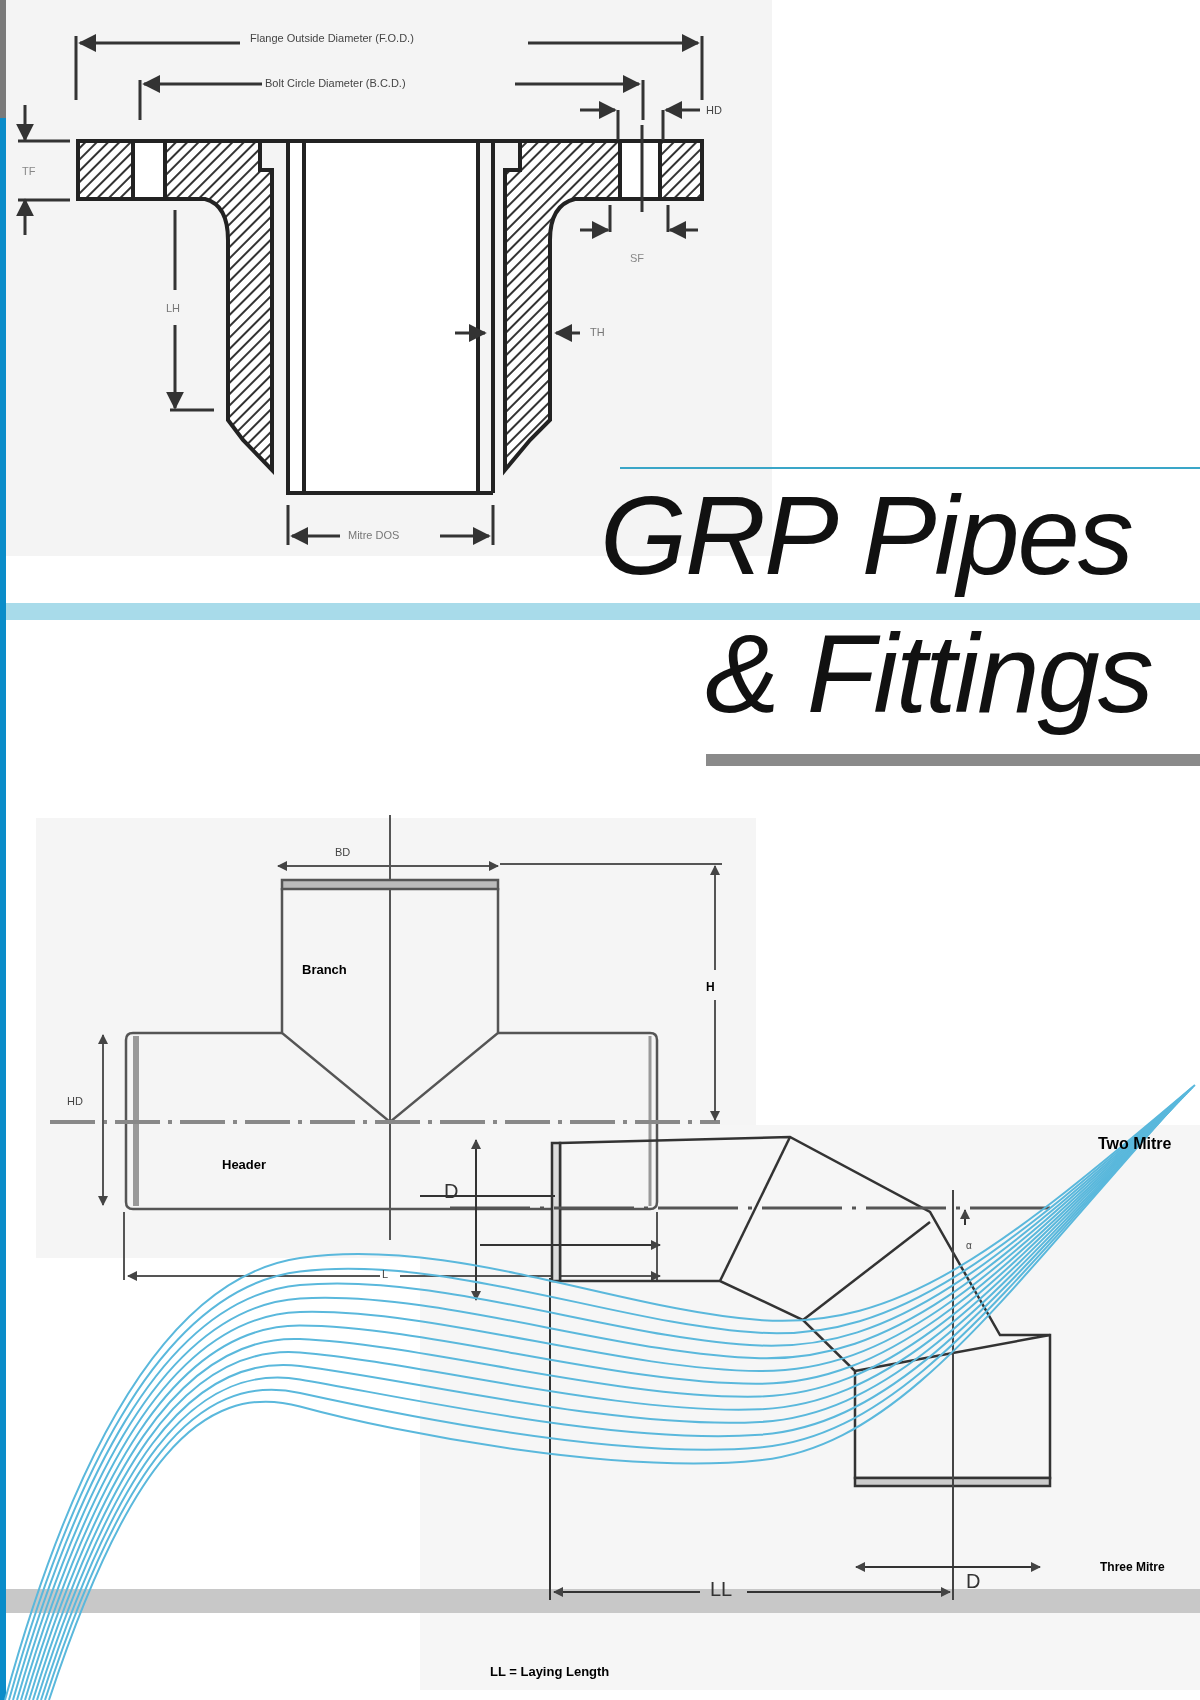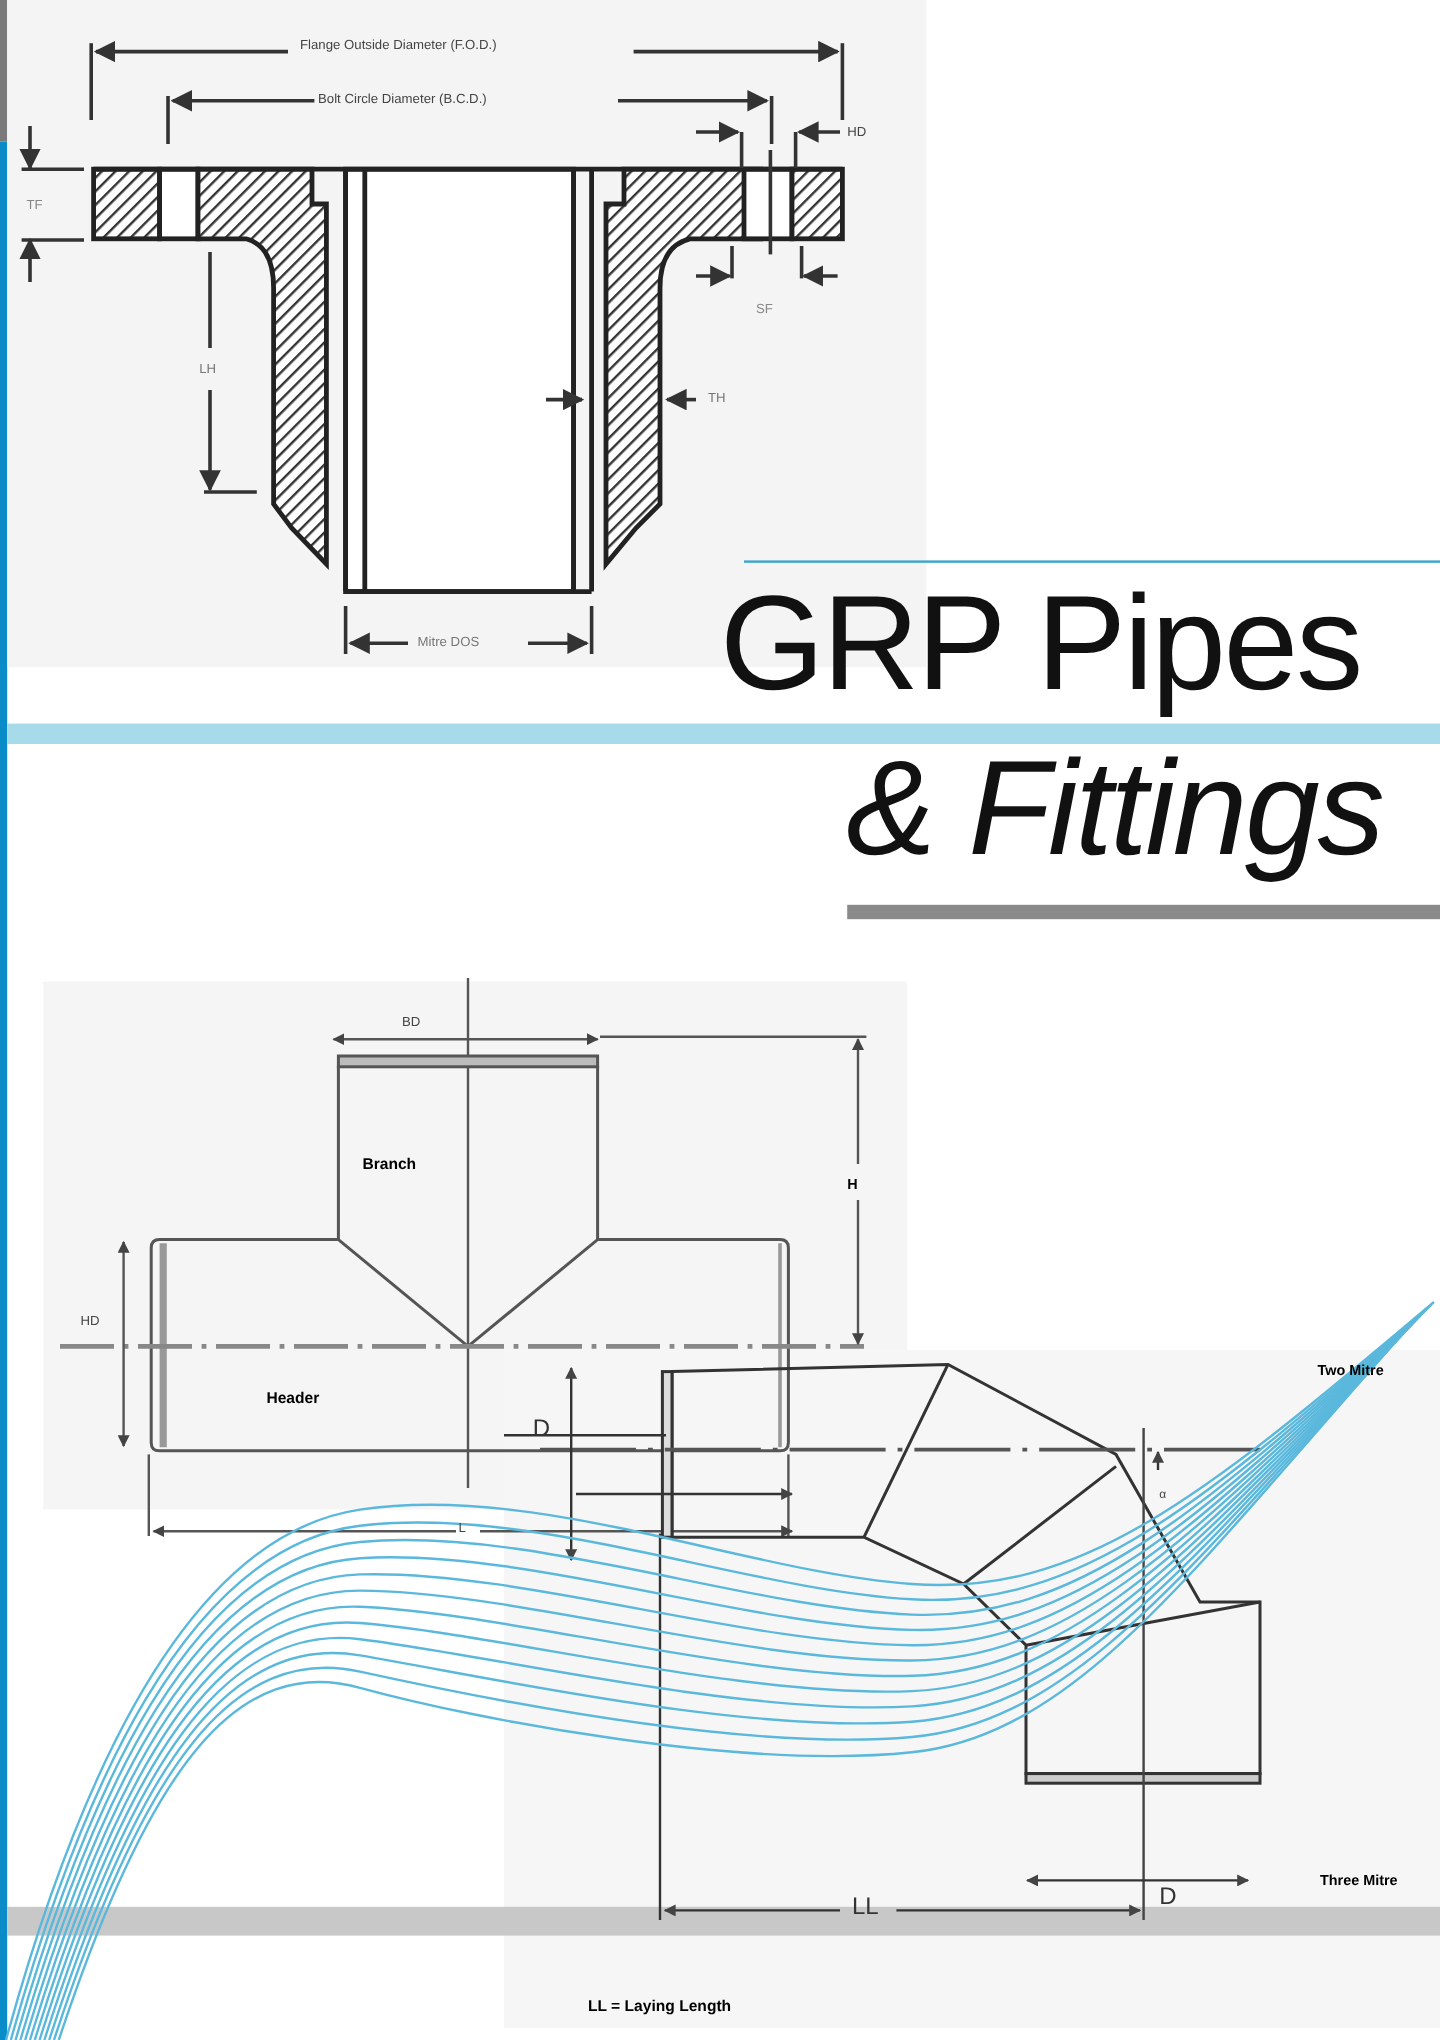--- a/index.html
+++ b/index.html
@@ -8,21 +8,21 @@
   #left-bar-blue { left: 0; top: 118px; width: 6px; height: 1582px; background: #0a8cc9; }
   #left-bar-gray { left: 0; top: 0; width: 6px; height: 118px; background: #7a7a7a; }
   #flange-panel { left: 6px; top: 0; width: 766px; height: 556px; background: #f4f4f4; }
   #tee-panel { left: 36px; top: 818px; width: 720px; height: 440px; background: #f5f5f5; }
   #mitre-panel { left: 420px; top: 1125px; width: 780px; height: 565px; background: #f6f6f6; }
   #title-rule-top { left: 620px; top: 467px; width: 580px; height: 2px; background: #3aa6c8; }
   #band-light-blue { left: 6px; top: 603px; width: 1194px; height: 17px; background: #a8dbea; }
   #title-rule-gray { left: 706px; top: 754px; width: 494px; height: 12px; background: #8a8a8a; }
   #band-gray-bottom { left: 6px; top: 1589px; width: 1194px; height: 24px; background: #c8c8c8; }
   .title-line { position: absolute; font-family: "Liberation Sans", sans-serif; font-weight: 100; color: #111; font-size: 112px; letter-spacing: -2px; line-height: 1; -webkit-text-stroke: 0px; }
-  #title-line-1 { left: 600px; top: 480px; }
+  #title-line-1 { left: 600px; top: 480px; font-style: italic; }
   #title-line-2 { left: 705px; top: 618px; font-style: italic; }
   .lbl { position: absolute; font-family: "Liberation Sans", sans-serif; color: #444; font-size: 11px; white-space: nowrap; }
   .lbl-bold { font-weight: bold; color: #000000; font-size: 13px; }
   .lbl-mid { font-size: 20px; color: #333; }
   svg { position: absolute; left: 0; top: 0; }
 </style>
 </head>
 <body>
 
 <div id="left-bar-gray" class="abs"></div>
@@ -193,18 +193,18 @@
 </svg>
 
 <span class="lbl" style="left:335px;top:846px;">BD</span>
 <span class="lbl lbl-bold" style="left:302px;top:962px;">Branch</span>
 <span class="lbl lbl-bold" style="left:706px;top:980px;font-size:12px;">H</span>
 <span class="lbl" style="left:67px;top:1095px;">HD</span>
 <span class="lbl lbl-bold" style="left:222px;top:1157px;">Header</span>
 <span class="lbl" style="left:382px;top:1268px;">L</span>
 
 <span class="lbl lbl-mid" style="left:444px;top:1180px;">D</span>
-<span class="lbl lbl-bold" style="left:1098px;top:1135px;font-size:12px;">Two Mitre</span>
+<span class="lbl lbl-bold" style="left:1098px;top:1135px;font-size:16px;">Two Mitre</span>
 <span class="lbl" style="left:966px;top:1240px;font-size:10px;">α</span>
 <span class="lbl lbl-bold" style="left:1100px;top:1560px;font-size:12px;">Three Mitre</span>
 <span class="lbl lbl-mid" style="left:710px;top:1578px;">LL</span>
 <span class="lbl lbl-mid" style="left:966px;top:1570px;">D</span>
 <span class="lbl lbl-bold" style="left:490px;top:1664px;font-size:13px;">LL = Laying Length</span>
 
 </body></html>

